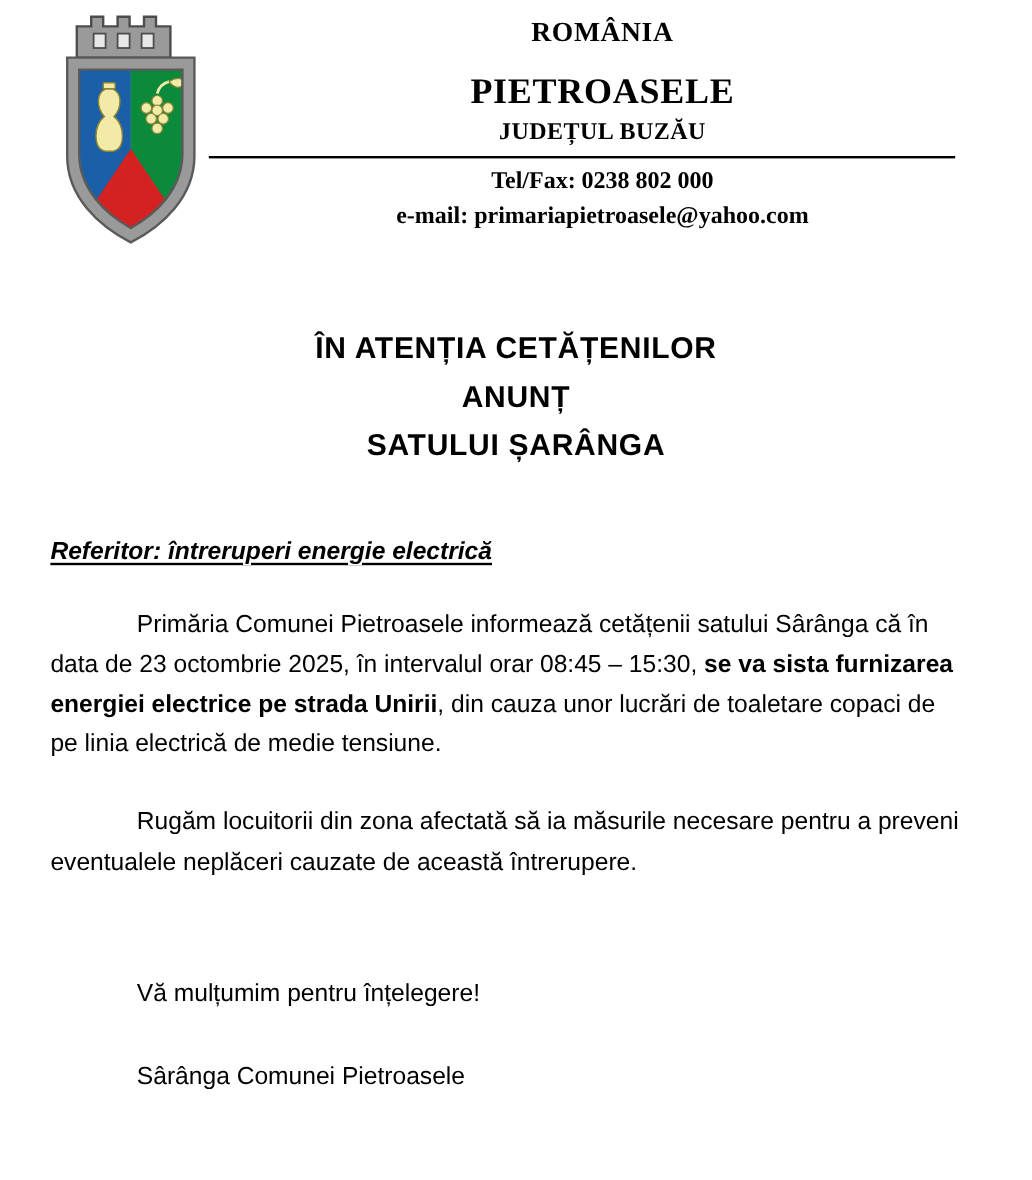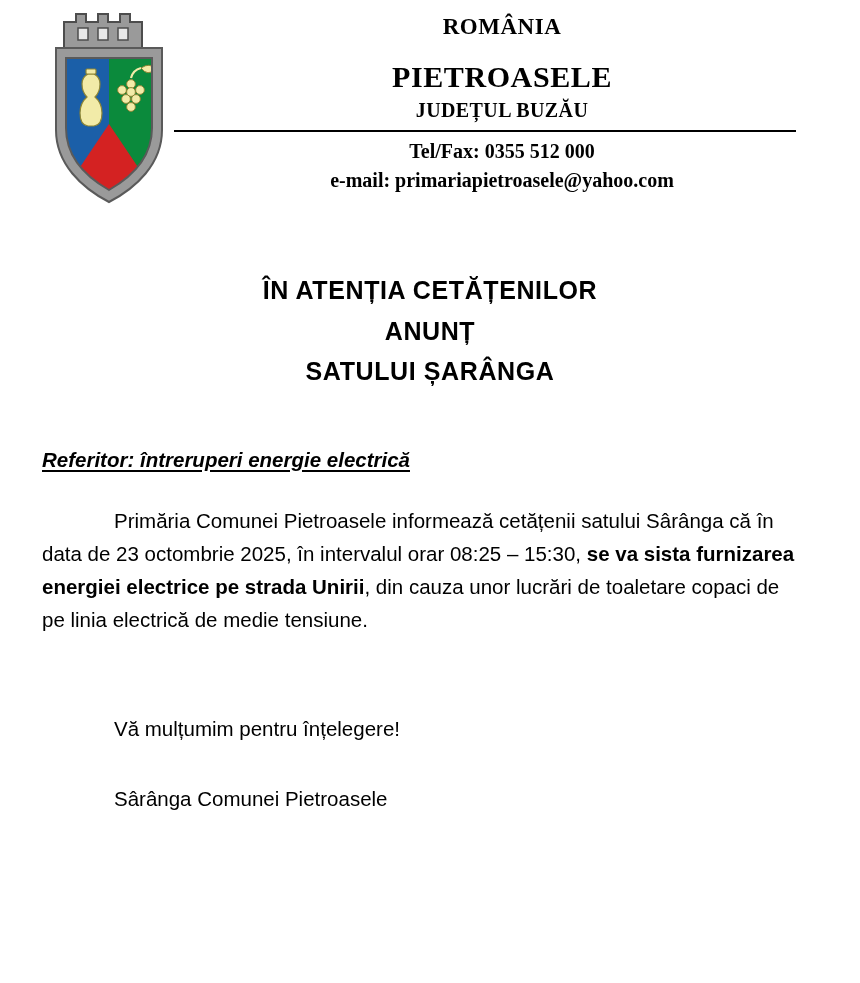--- a/index.html
+++ b/index.html
@@ -173,36 +173,37 @@
       </g>
       <path d="M22 46 H108 V116 C108 146 86 166 65 178 C44 166 22 146 22 116 Z" fill="none" stroke="#5a5a5a" stroke-width="2"></path>
     </svg>
   </div>
 
   <div class="header-text">
     <div class="line-romania">ROMÂNIA</div>
     <div class="line-commune">PIETROASELE</div>
     <div class="line-county">JUDEȚUL BUZĂU</div>
     <hr class="rule">
-    <div class="line-tel">Tel/Fax: 0355 512 000</div>
+    <div class="line-tel">Tel/Fax: 0238 802 000</div>
     <div class="line-mail">e-mail: primariapietroasele@yahoo.com</div>
   </div>
 </div>
 
 <div class="title-block">
   <div>ÎN ATENȚIA CETĂȚENILOR</div>
   <div>ANUNȚ</div>
   <div>SATULUI  ȘARÂNGA</div>
 </div>
 
 <div class="body-area">
 
   <div class="subject">Referitor: întreruperi energie electrică</div>
 
   <p class="para indent">
-    <span>Primăria Comunei Pietroasele informează cetățenii satului Sârânga că în data de 23 octombrie 2025, în intervalul orar 08:25 – 15:30, </span><b>se va sista furnizarea energiei electrice pe strada Unirii</b><span>, din cauza unor lucrări de toaletare copaci de pe linia electrică de medie tensiune.</span>
+    <span>Primăria Comunei Pietroasele informează cetățenii satului Sârânga că în data de 23 octombrie 2025, în intervalul orar 08:45 – 15:30, </span><b>se va sista furnizarea energiei electrice pe strada Unirii</b><span>, din cauza unor lucrări de toaletare copaci de pe linia electrică de medie tensiune.</span>
   </p>
 
+  <p class="para indent">Rugăm locuitorii din zona afectată să ia măsurile necesare pentru a preveni eventualele neplăceri cauzate de această întrerupere.</p>
 
   <div class="closing">Vă mulțumim pentru înțelegere!</div>
 
   <div class="signature">Sârânga Comunei Pietroasele</div>
 </div>
 
 </body></html>

